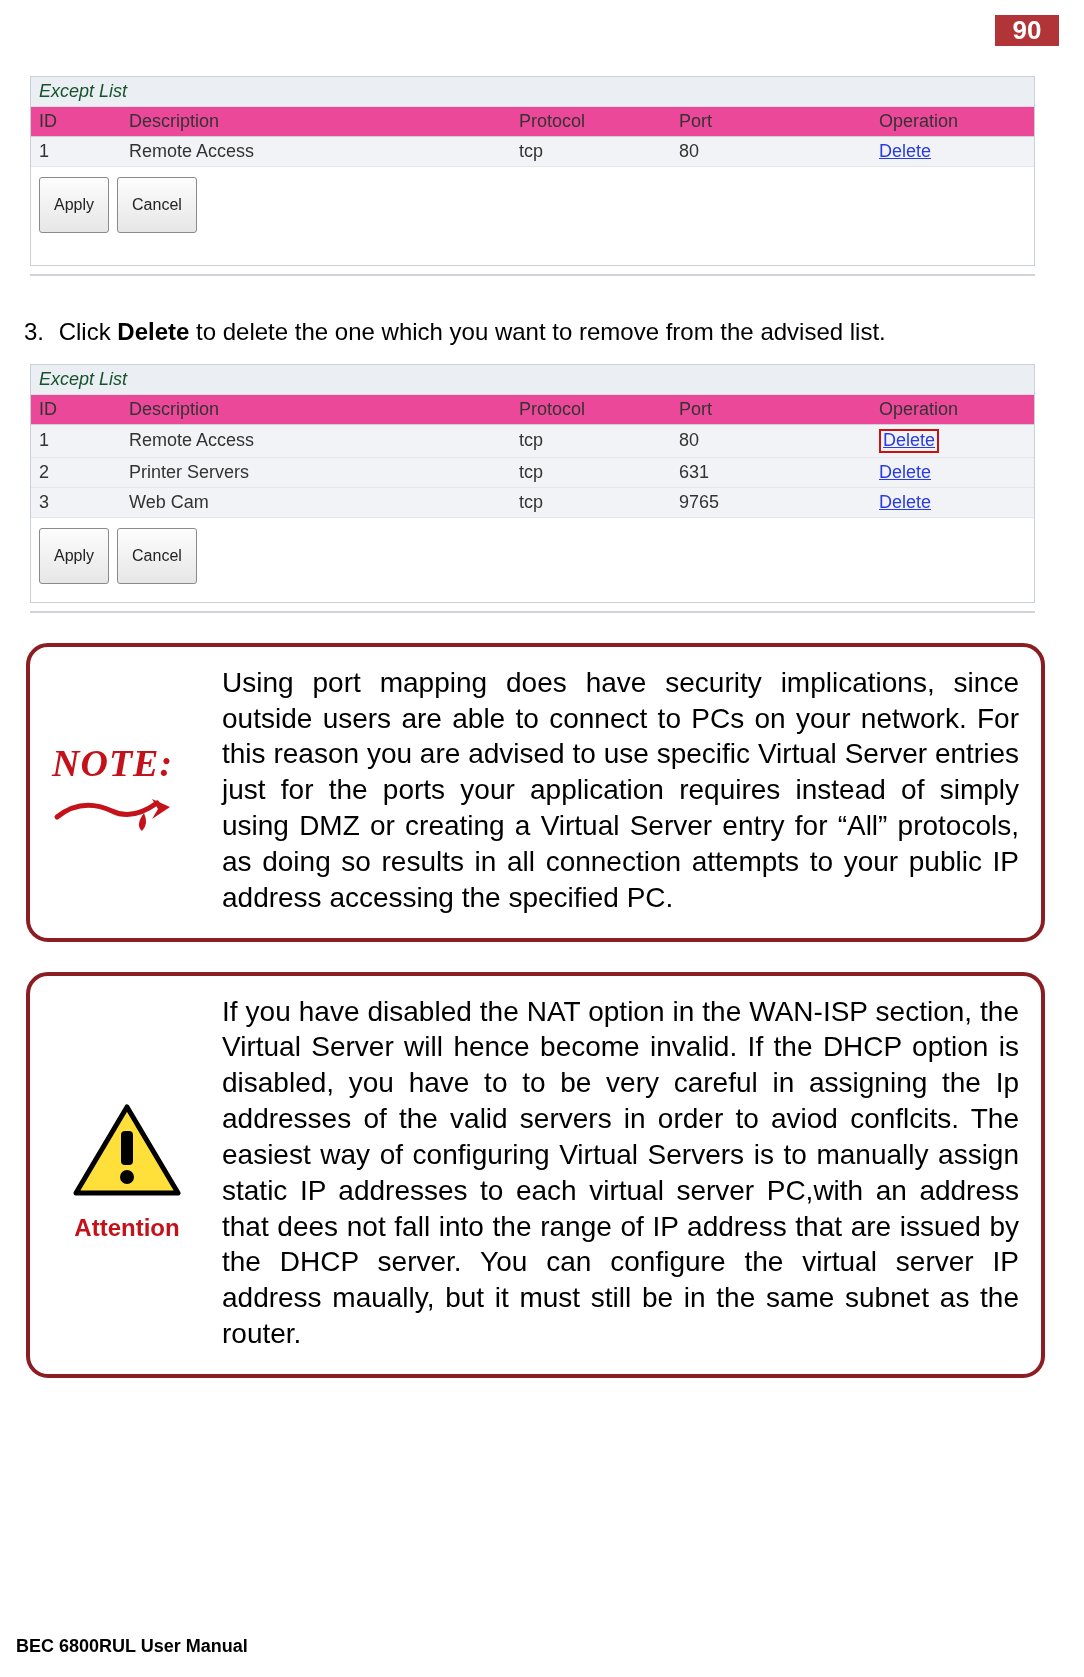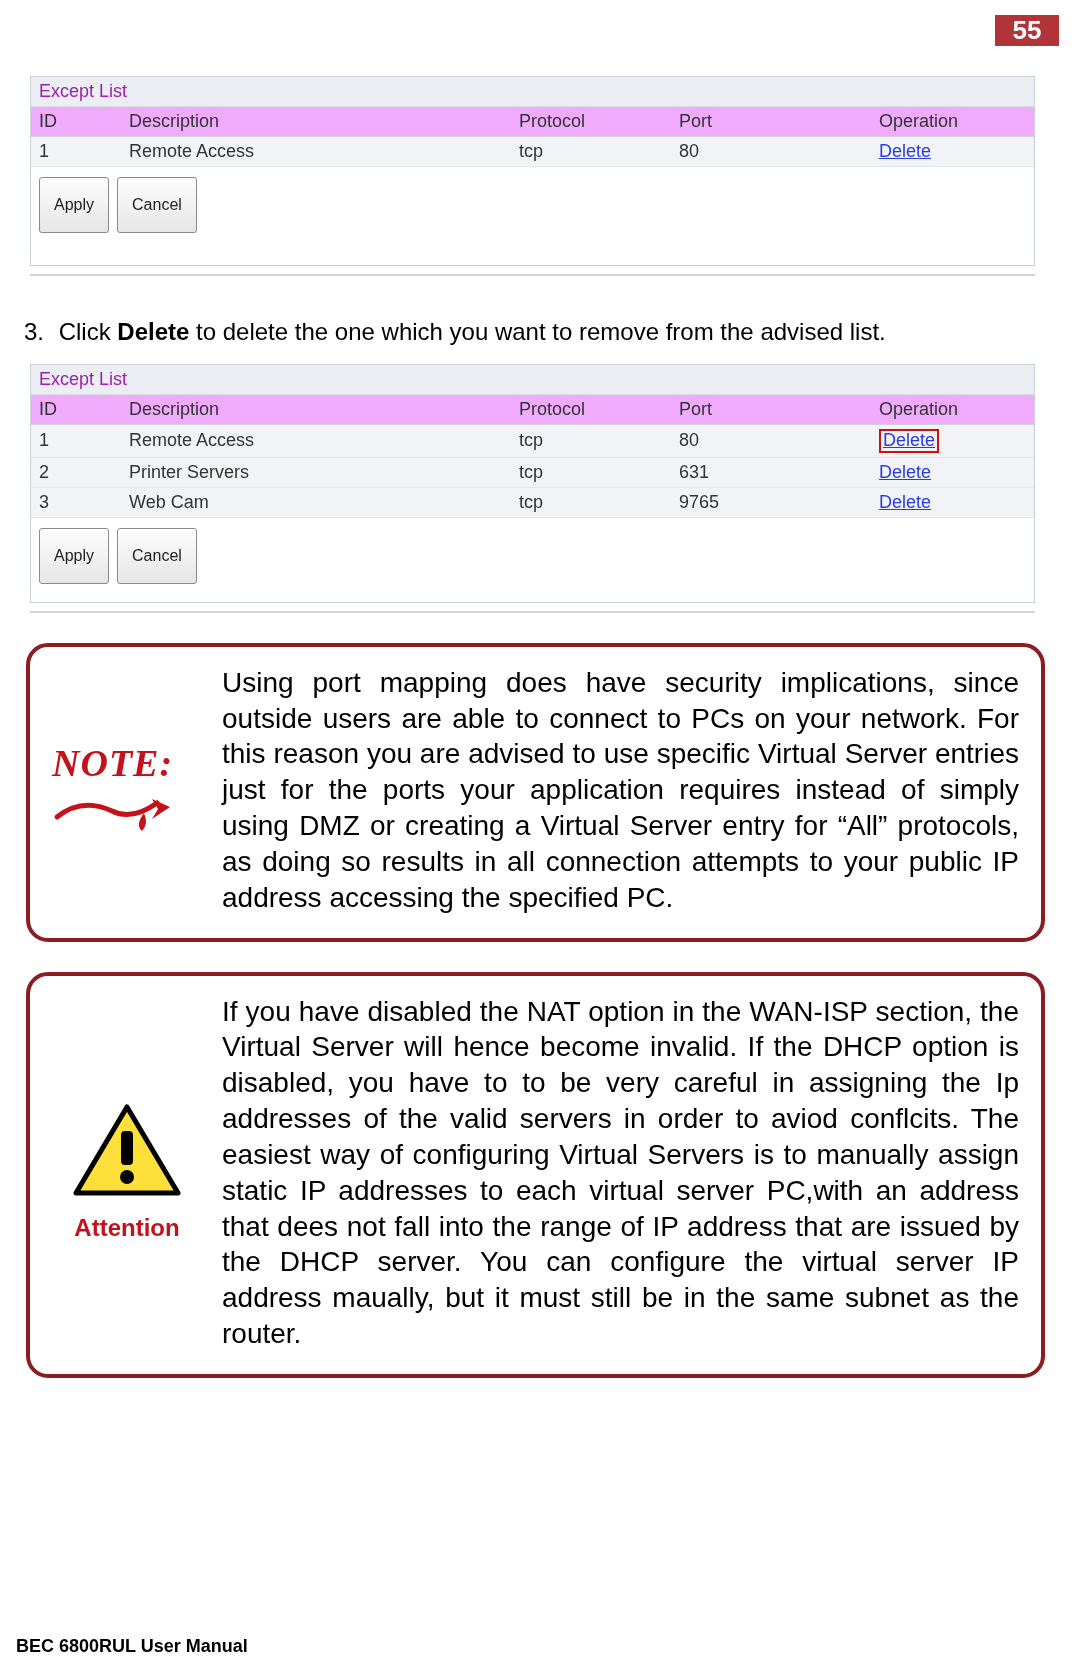--- a/index.html
+++ b/index.html
@@ -42,32 +42,33 @@
     margin-left: 18px;
     margin-bottom: 8px;
     width: 1005px;
     padding-bottom: 30px;
   }
   .except-title {
     background: #ebeef2;
     font-size: 18px;
     padding: 4px 8px;
     border-bottom: 1px solid #d9dde2;
-    color: #a21caf;
+    color: #14532d;
+    font-style: italic;
   }
   .ui-table {
     width: 100%;
     border-collapse: collapse;
     font-size: 18px;
     color: #333;
   }
   .ui-table th {
     text-align: left;
     font-weight: normal;
-    background: #f0abfc;
+    background: #ec4899;
     padding: 4px 8px;
     border-bottom: 1px solid #ccd2d8;
   }
   .ui-table td {
     background: #f1f3f6;
     padding: 4px 8px;
     border-bottom: 1px solid #e3e6ea;
   }
   .col-id { width: 90px; }
   .col-desc { width: 390px; }
@@ -154,21 +155,21 @@
     font-size: 18px;
   }
 </style>
 </head>
 <body>
 
 <div class="page">
 
   <div class="header-bar">
     <div class="page-num-box">
-      <span>55</span>
+      <span>90</span>
     </div>
   </div>
 
   <div class="ui-box">
     <div class="except-title">Except List</div>
     <table class="ui-table">
       <thead>
         <tr>
           <th class="col-id">ID</th>
           <th class="col-desc">Description</th>

